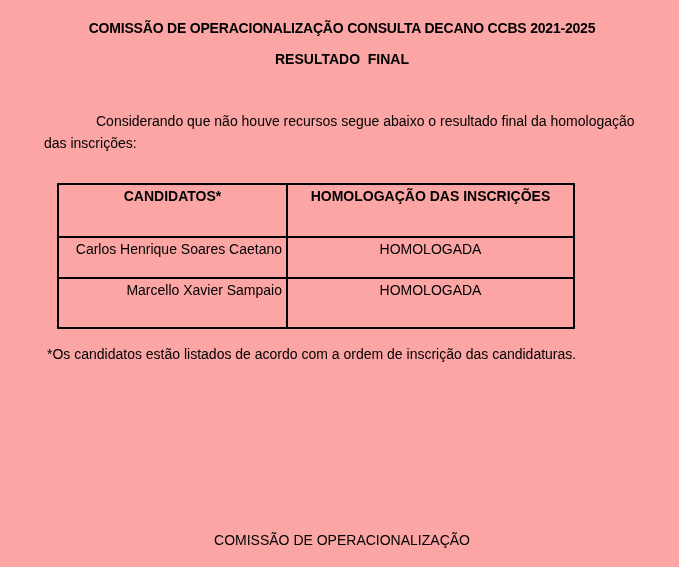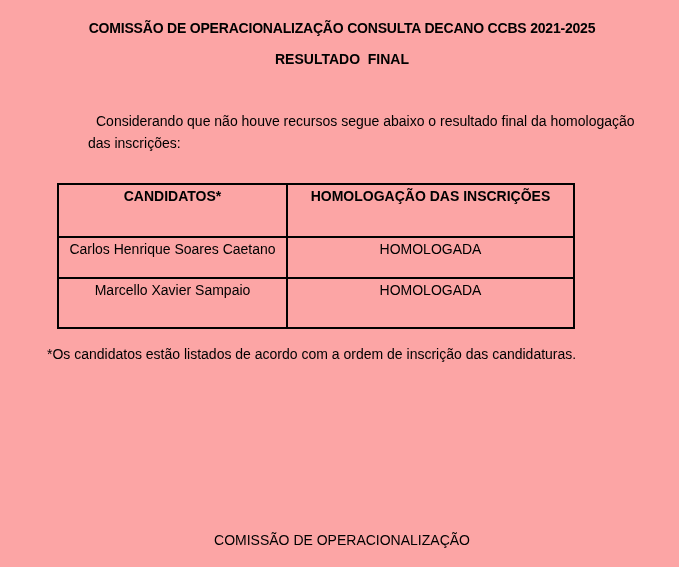--- a/index.html
+++ b/index.html
@@ -27,21 +27,21 @@
   .bold { font-weight: bold; }
   .doc-title    { top: 20px;  font-size: 14px; letter-spacing: -0.2px; }
   .doc-subtitle { top: 51px;  font-size: 14px; }
   .paragraph {
     top: 110px;
     left: 44px;
     width: 600px;
     line-height: 22px;
   }
   .paragraph .line1 { text-indent: 52px; white-space: nowrap; }
-  .paragraph .line2 { white-space: nowrap; margin-left: 44px; }
+  .paragraph .line2 { white-space: nowrap; }
   table.results {
     position: absolute;
     left: 57px;
     top: 183px;
     width: 516px;
     border-collapse: collapse;
     table-layout: fixed;
     font-size: 14px;
     color: #000000;
   }
@@ -50,21 +50,21 @@
     border: 2px solid #000000;
     vertical-align: top;
     padding: 3px 4px 16px 4px;
   }
   table.results col.c1 { width: 229px; }
   table.results col.c2 { width: 287px; }
   tr.header-row  { height: 53px; }
   tr.data-row-1  { height: 41px; }
   tr.data-row-2  { height: 50px; }
   th.hdr { font-weight: bold; text-align: center; }
-  td.candidate { text-align: center; padding-left: 5px; }
+  td.candidate { text-align: right; padding-left: 5px; }
   td.status    { text-align: center; }
   .footnote { top: 346px; left: 47px; white-space: nowrap; }
   .date-line { top: 443px; left: 392px; white-space: nowrap; }
   .closing { top: 532px; }
 </style>
 </head>
 <body>
 
 <div class="page">
 

